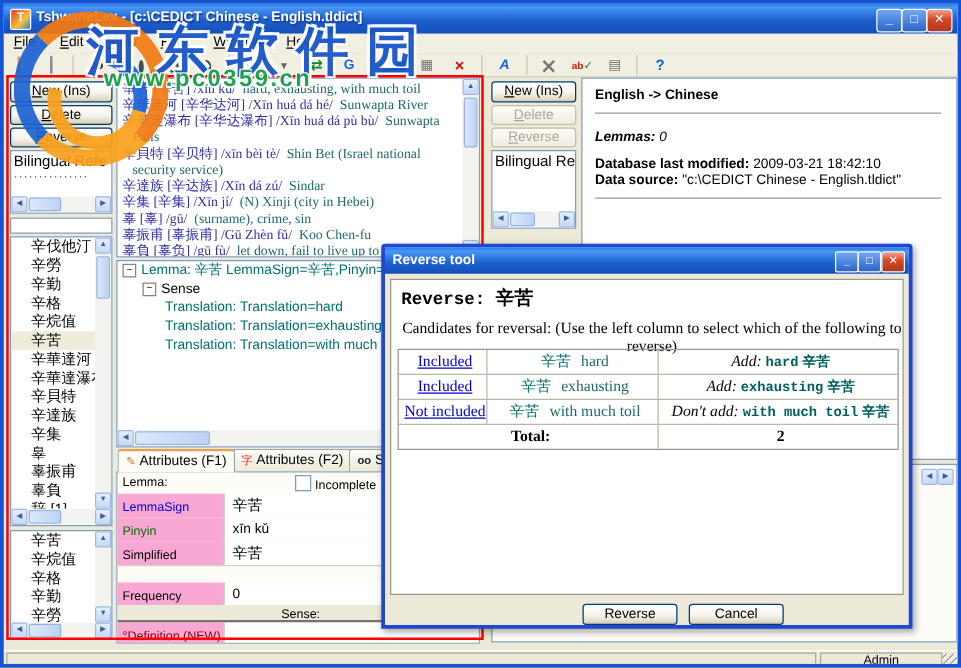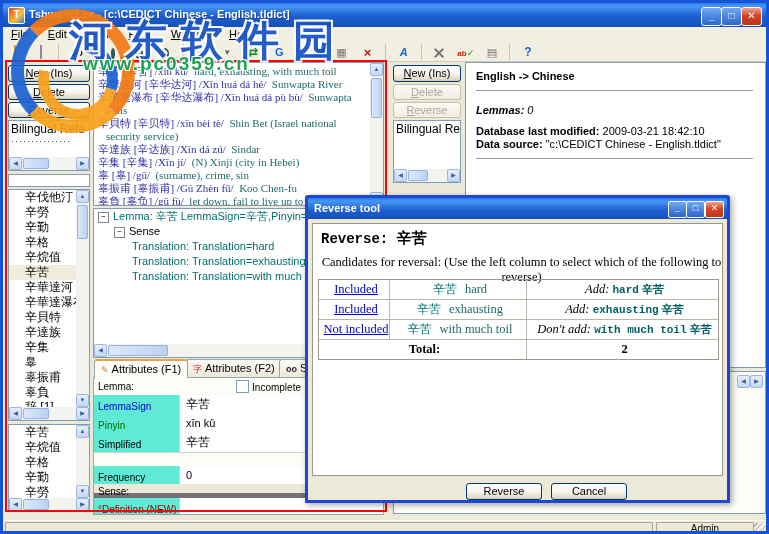--- a/index.html
+++ b/index.html
@@ -53,21 +53,21 @@
   
   .trow{white-space:nowrap;height:15px;line-height:15px;font-size:11px;}
   .exp{display:inline-block;width:9px;height:9px;border:1px solid #848284;background:#fff;color:#000;
     font-size:8px;line-height:7px;text-align:center;vertical-align:1px;margin-right:4px;}
   
   .tab{position:absolute;top:0;height:18px;border:1px solid #91a7b4;border-bottom:none;border-radius:3px 3px 0 0;
     background:linear-gradient(180deg,#fcfbf6,#ece9d8);font-size:11px;line-height:17px;padding:0 6px;box-sizing:border-box;white-space:nowrap;}
   .tab.active{background:#fdfcf7;border-top:2px solid #e5a14c;height:19px;z-index:2;}
   .tico{font-size:9px;margin-right:3px;}
   .arow{position:absolute;left:0;width:100%;display:flex;border-bottom:1px solid #d5d2c4;}
-  .alabel{width:86px;background:#5eead4;border-right:1px solid #d5d2c4;padding:6px 0 0 4px;font-size:10px;box-sizing:border-box;overflow:hidden;white-space:nowrap;}
+  .alabel{width:86px;background:#f9a8d4;border-right:1px solid #d5d2c4;padding:6px 0 0 4px;font-size:10px;box-sizing:border-box;overflow:hidden;white-space:nowrap;}
   .aval{flex:1;background:#fff;padding:1px 0 0 6px;font-size:12px;overflow:hidden;white-space:nowrap;}
   
   .ib{font-weight:bold;}
   .hr{position:absolute;left:10px;right:12px;height:2px;border-top:1px solid #9a9a9a;border-bottom:1px solid #fff;}
   
   #dialog{left:302px;top:192px;width:425px;height:308px;background:#ece9d8;border:3px solid #1e48cf;
     border-radius:3px 3px 0 0;box-sizing:border-box;z-index:60;box-shadow:2px 2px 6px rgba(0,0,0,.35);}
   #dlg-title{left:0;top:0;width:419px;height:21px;
     background:linear-gradient(180deg,#2a7bee,#4796f5 15%,#1c5fd0 60%,#1650b8);color:#fff;font-weight:bold;}
   #dlg-title span{position:absolute;left:6px;top:4px;}
@@ -279,21 +279,21 @@
         <div class="aval">辛苦</div>
       </div>
     <div class="arow" style="top:90px;height:14px;justify-content:space-between;">
         <div class="alabel" style="color:#c00000;">Notes</div>
         <div class="aval"></div>
       </div>
     <div class="arow" style="top:88px;height:18px;">
         <div class="alabel" style="color:#000;">Frequency</div>
         <div class="aval" style="font-size:11px;padding-top:3px;">0</div>
       </div>
-    <div style="position:absolute;left:0;top:106px;width:100%;height:14px;background:#ece9d8;border-bottom:5px solid #737373;font-size:10px;padding:2px 0 0 4px;box-sizing:border-box;">Sense:</div>
+    <div style="position:absolute;left:0;top:106px;width:100%;height:14px;background:#ece9d8;border-bottom:2px solid #737373;font-size:10px;padding:2px 0 0 4px;box-sizing:border-box;text-align:center;">Sense:</div>
     <div class="arow" style="top:120px;height:17px;">
         <div class="alabel" style="color:#880000;">°Definition (NEW)</div>
         <div class="aval"></div>
       </div>
 
   </div>
 
   <div class="abs btn" style="left:390px;top:62px;width:68px;height:17px;">New (Ins)</div>
   <div class="abs btn disabled" style="left:390px;top:81px;width:68px;height:16px;">Delete</div>
   <div class="abs btn disabled" style="left:390px;top:99px;width:68px;height:16px;">Reverse</div>

